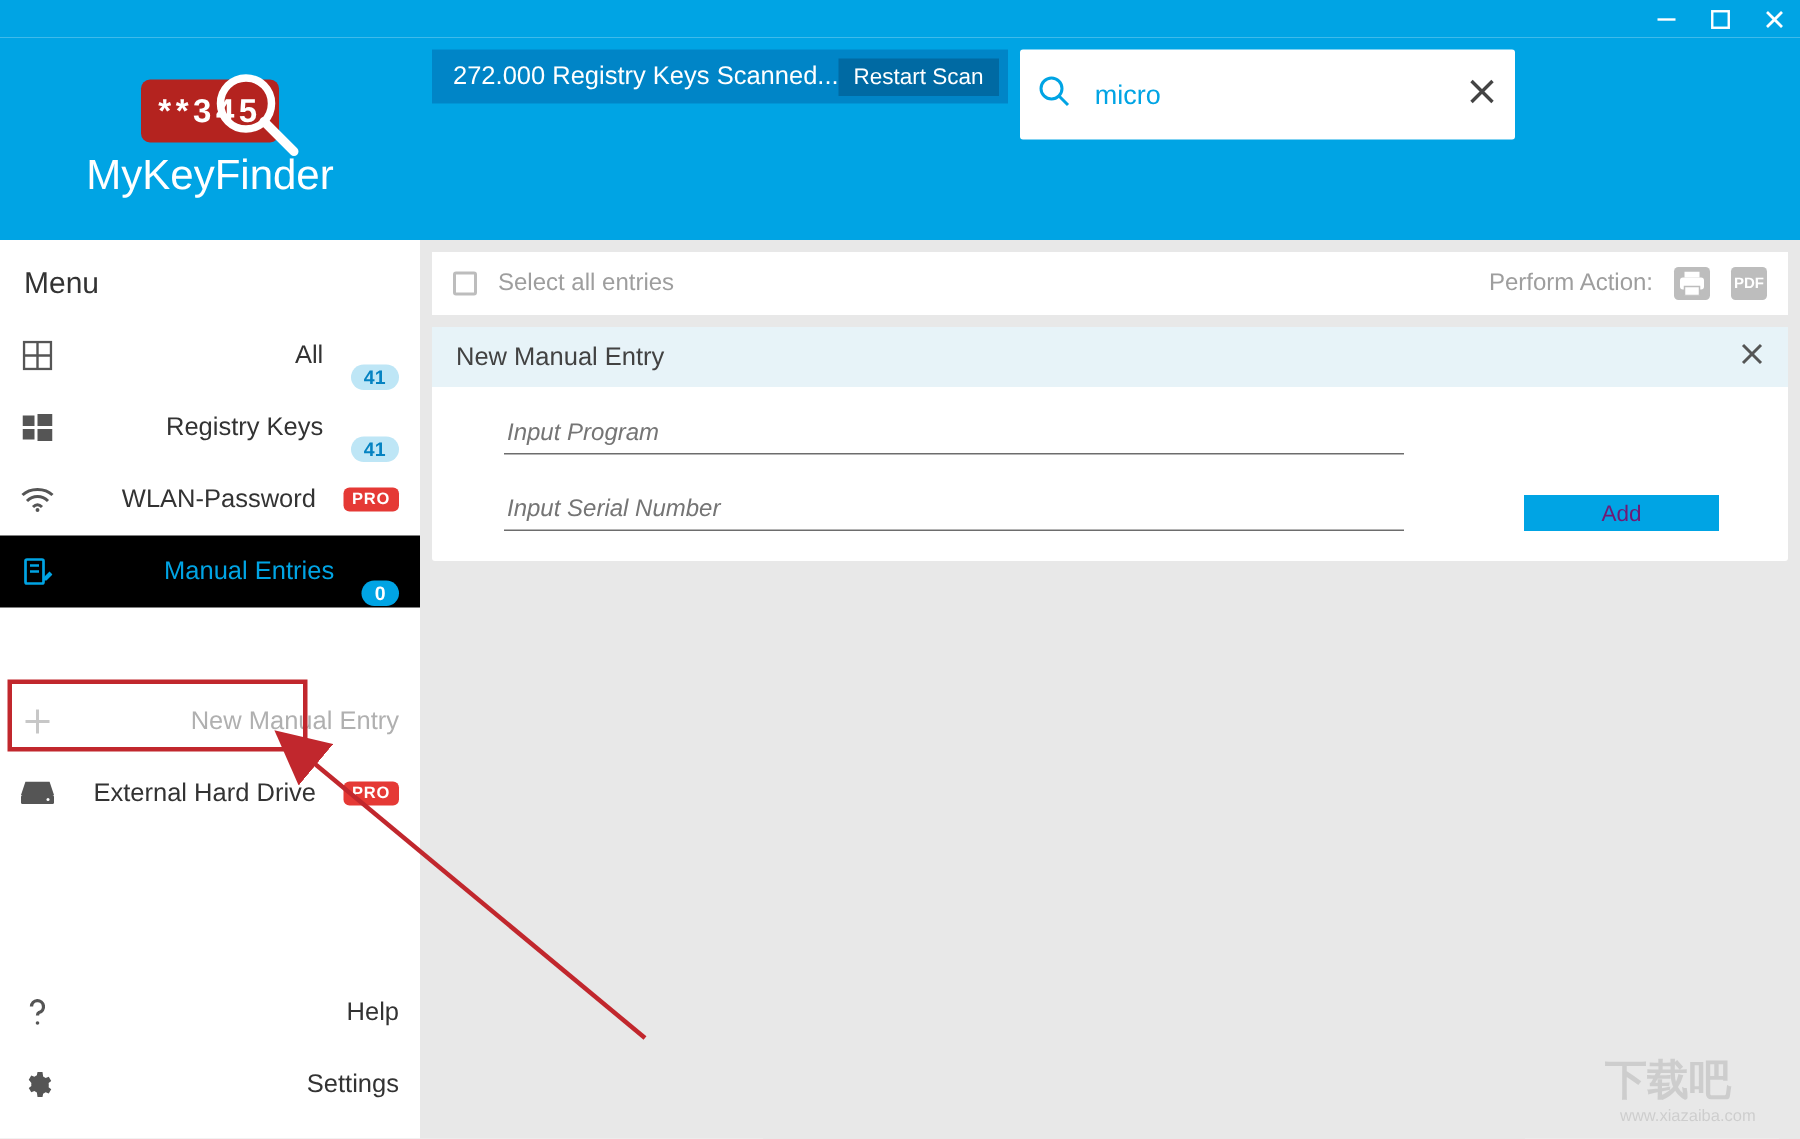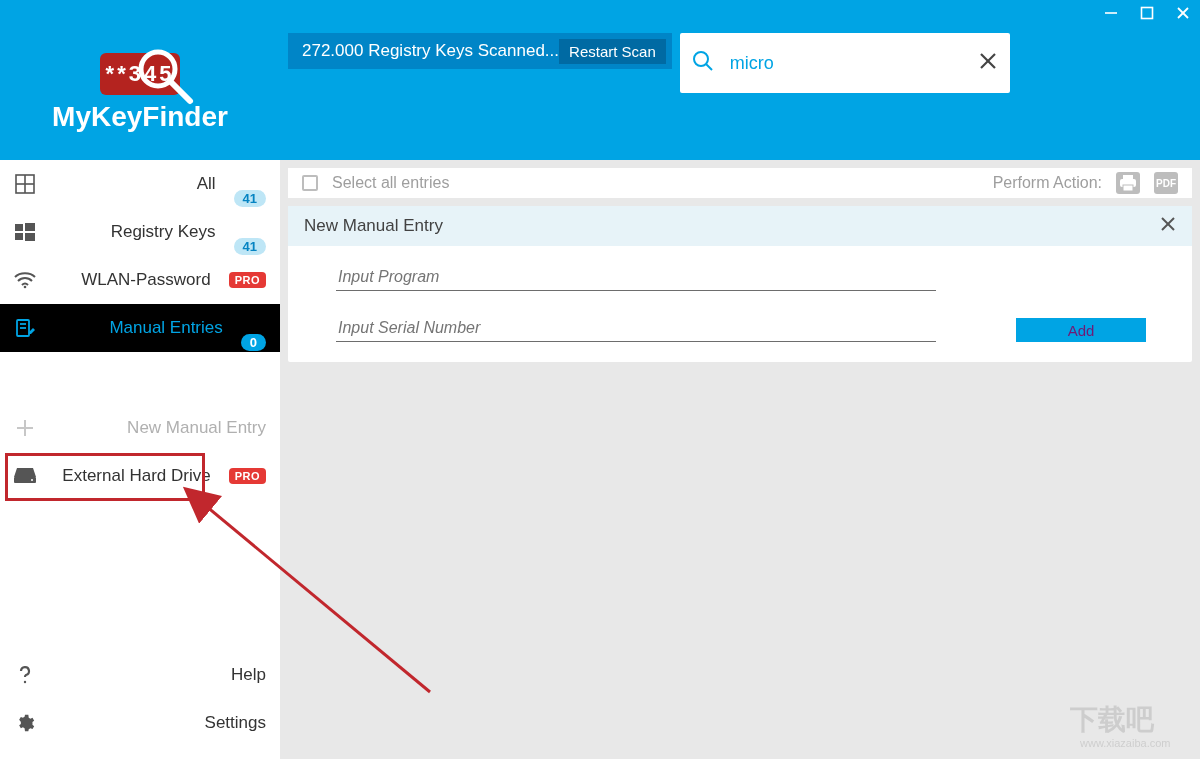--- a/index.html
+++ b/index.html
@@ -2,22 +2,22 @@
 <html><head>
 <meta charset="utf-8">
 <style>
   * { box-sizing: border-box; margin: 0; padding: 0; }
   html, body { width: 1200px; height: 759px; font-family: "Segoe UI", Arial, sans-serif; overflow: hidden; background: #e8e8e8; }
   .window { width: 1200px; height: 759px; display: flex; flex-direction: column; background: #fff; }
   .titlebar { height: 25px; background: #00a4e4; display: flex; justify-content: flex-end; align-items: center; padding-right: 8px; gap: 18px; color: #fff; }
   .titlebar .ctrl { width: 18px; height: 18px; display:flex; align-items:center; justify-content:center; cursor:pointer; }
   .header-row { display:flex; background:#00a4e4; height:135px; }
   .brand-area { width:280px; display:flex; flex-direction:column; align-items:center; justify-content:center; gap:6px; color:#fff; }
-  .brand-area .app-name { font-size:28px; font-weight:700; }
-  .logo-badge { position:relative; width:80px; height:42px; background:#b4231f; border-radius:6px; display:flex; align-items:center; justify-content:center; color:#fff; font-weight:700; font-size:22px; letter-spacing:3px; }
+  .brand-area .app-name { font-size:28px; font-weight:400; }
+  .logo-badge { position:relative; width:92px; height:42px; background:#b4231f; border-radius:6px; display:flex; align-items:center; justify-content:center; color:#fff; font-weight:700; font-size:22px; letter-spacing:3px; }
   .logo-badge .mask { color:#fff; }
   .logo-zoom { position:absolute; right:-18px; top:-6px; }
   .right-head { flex:1; display:flex; padding:8px 8px 0 8px; gap:8px; }
   .scan-bar { height:36px; background:#0085c7; color:#fff; display:flex; align-items:center; justify-content:space-between; padding:0 6px 0 14px; font-size:17px; }
   .restart-btn { background:#006aa3; color:#fff; border:none; padding:4px 10px; font-size:15px; cursor:pointer; }
   .search-bar { height:60px; background:#fff; border-radius:2px; display:flex; align-items:center; padding:0 12px; gap:16px; }
   .search-bar .search-icon svg { stroke:#00a4e4; }
   .search-bar input { flex:1; border:none; outline:none; font-size:18px; color:#00a4e4; background:transparent; }
   .search-bar .clear { cursor:pointer; }
   .body-row { flex:1; display:flex; min-height:0; }
@@ -29,21 +29,21 @@
   .side-item.active .count-badge { background:#00a4e4; color:#fff; }
   .side-item.faded { color:#b0b0b0; }
   .side-item .icon-slot { width:22px; display:flex; justify-content:center; color:inherit; }
   .side-item .label { flex:1;text-align:right; }
   .count-badge { background:#bee6f6; color:#0583c2; font-size:13px; font-weight:600; padding:1px 9px; border-radius:10px;margin-top:28px; }
   .pro-badge { background:#e53935; color:#fff; font-size:11px; font-weight:700; padding:2px 6px; border-radius:4px; letter-spacing:0.5px; }
   .side-gap { height:52px; }
   .side-bottom { margin-top:auto; padding-bottom:12px; }
   .highlight-box { position:absolute; border:3px solid #c1272d; pointer-events:none; }
   .highlight-box.hb1 { left:5px; top:453px; width:200px; height:48px; }
-  .toolbar { background:#fff; height:30px; display:flex; align-items:center; padding:0 14px; gap:14px; color:#9e9e9e; font-size:16px; }
+  .toolbar { background:#fff; height:42px; display:flex; align-items:center; padding:0 14px; gap:14px; color:#9e9e9e; font-size:16px; }
   .toolbar .chk { width:16px; height:16px; border:2px solid #bdbdbd; border-radius:2px; }
   .toolbar .spacer { flex:1; }
   .toolbar .action-icon { width:24px; height:22px; background:#bdbdbd; border-radius:3px; display:flex; align-items:center; justify-content:center; color:#fff; font-size:10px; }
   .manual-panel { background:#fff; border-radius:2px; }
   .panel-head { background:#e7f3f8; height:40px; display:flex; align-items:center; padding:0 16px; color:#424242; font-size:17px; justify-content:space-between; }
   .panel-head .close { cursor:pointer; }
   .panel-body { padding:18px 36px 20px 48px; display:flex; gap:80px; align-items:flex-end; }
   .fields { flex:1; display:flex; flex-direction:column; gap:24px; max-width:600px; }
   .field { border:none; border-bottom:1px solid #6d6d6d; font-size:16px; font-style:italic; color:#000000; padding:4px 2px; outline:none; background:transparent; width:100%; }
   .add-btn { width:130px; height:24px; background:#00a4e4; color:#701a75; border:none; font-size:15px; cursor:pointer; }
@@ -107,20 +107,21 @@
               <line x1="17" y1="3" x2="3" y2="17" stroke="#444" stroke-width="2.2"></line>
             </svg>
         </span>
       </div>
     </div>
   </div>
 
   <div class="body-row">
 
     <div class="sidebar">
+      <div class="menu-title">Menu</div>
 
       <div class="side-item">
         <span class="icon-slot">
           <svg width="20" height="20" stroke="#555" fill="none" stroke-width="1.6">
               <rect x="1" y="1" width="18" height="18"></rect>
               <line x1="10" y1="1" x2="10" y2="19"></line>
               <line x1="1" y1="10" x2="19" y2="10"></line>
             </svg>
         </span>
         <span class="label">All</span>

